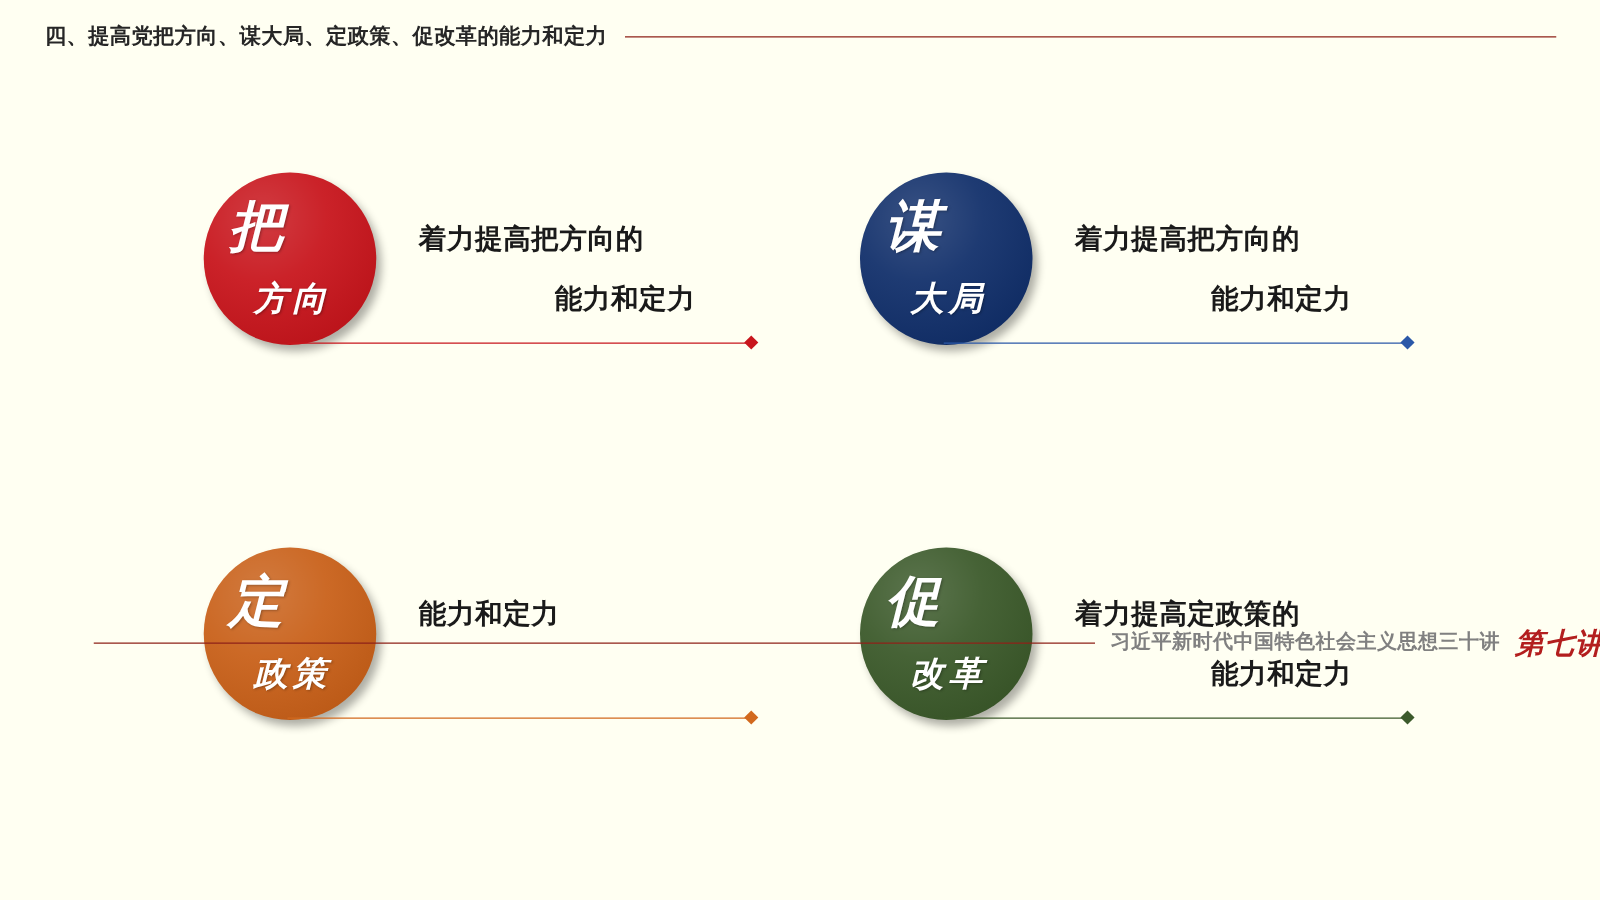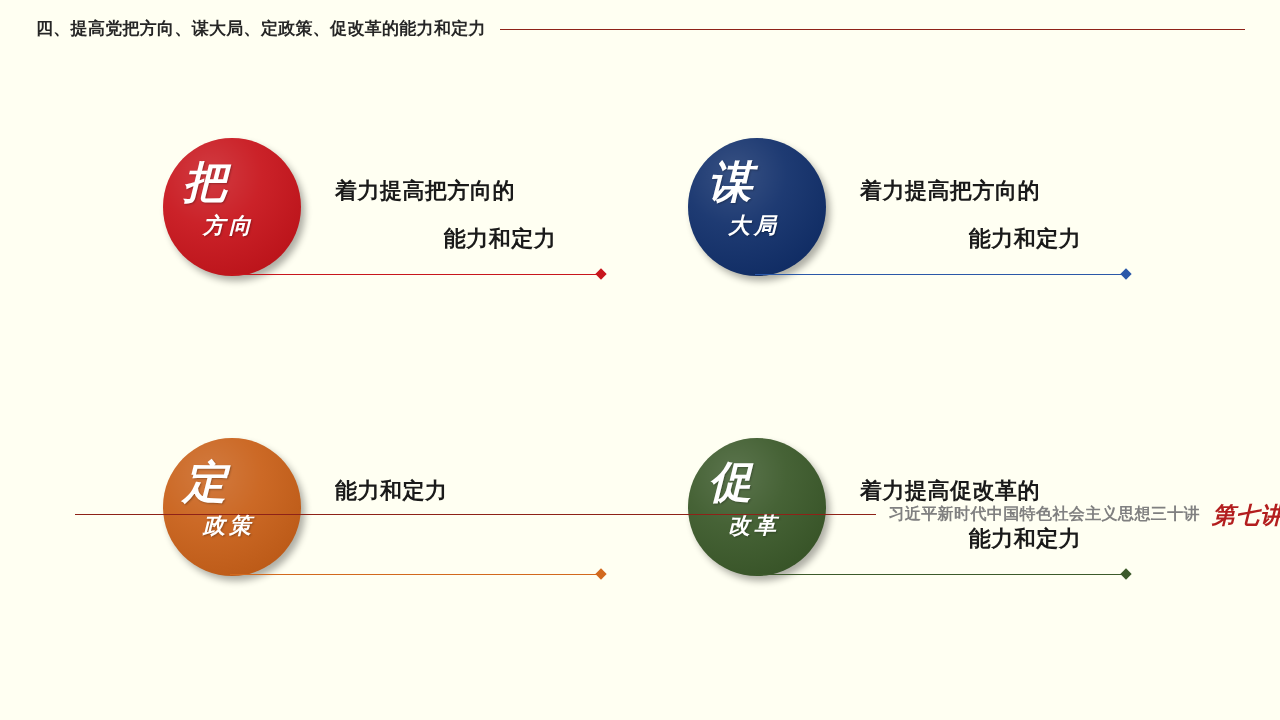--- a/index.html
+++ b/index.html
@@ -116,22 +116,22 @@
     z-index: 2;
   }
   .badge-ch.big {
     left: 20px;
     top: 22px;
     font-size: 44px;
     letter-spacing: 1px;
   }
   .badge-ch.small {
     left: 40px;
-    top: 76px;
-    font-size: 22px;
+    top: 88px;
+    font-size: 27px;
     letter-spacing: 4px;
   }
 
   
   .item-text {
     position: absolute;
     left: 180px;
     top: 28px;
     width: 330px;
     margin-top: 22px;
@@ -270,21 +270,21 @@
       </div>
     </div>
 
     <div class="item pos-br">
       <div class="badge-wrap">
         <div class="badge" id="badge-3" style="background: rgb(60, 90, 43);"></div>
         <div class="badge-ch big">促</div>
         <div class="badge-ch small">改革</div>
       </div>
       <div class="item-text">
-        <div class="item-line">着力提高促改革的</div>
+        <div class="item-line">着力提高定政策的</div>
         <div class="item-line">能力和定力</div>
       </div>
       <div class="rule">
         <div class="bar" id="bar-3" style="border-top-color: rgb(60, 90, 43);"></div>
         <div class="diamond" id="dia-3" style="background: rgb(60, 90, 43);"></div>
       </div>
     </div>
 
   </div>
 

